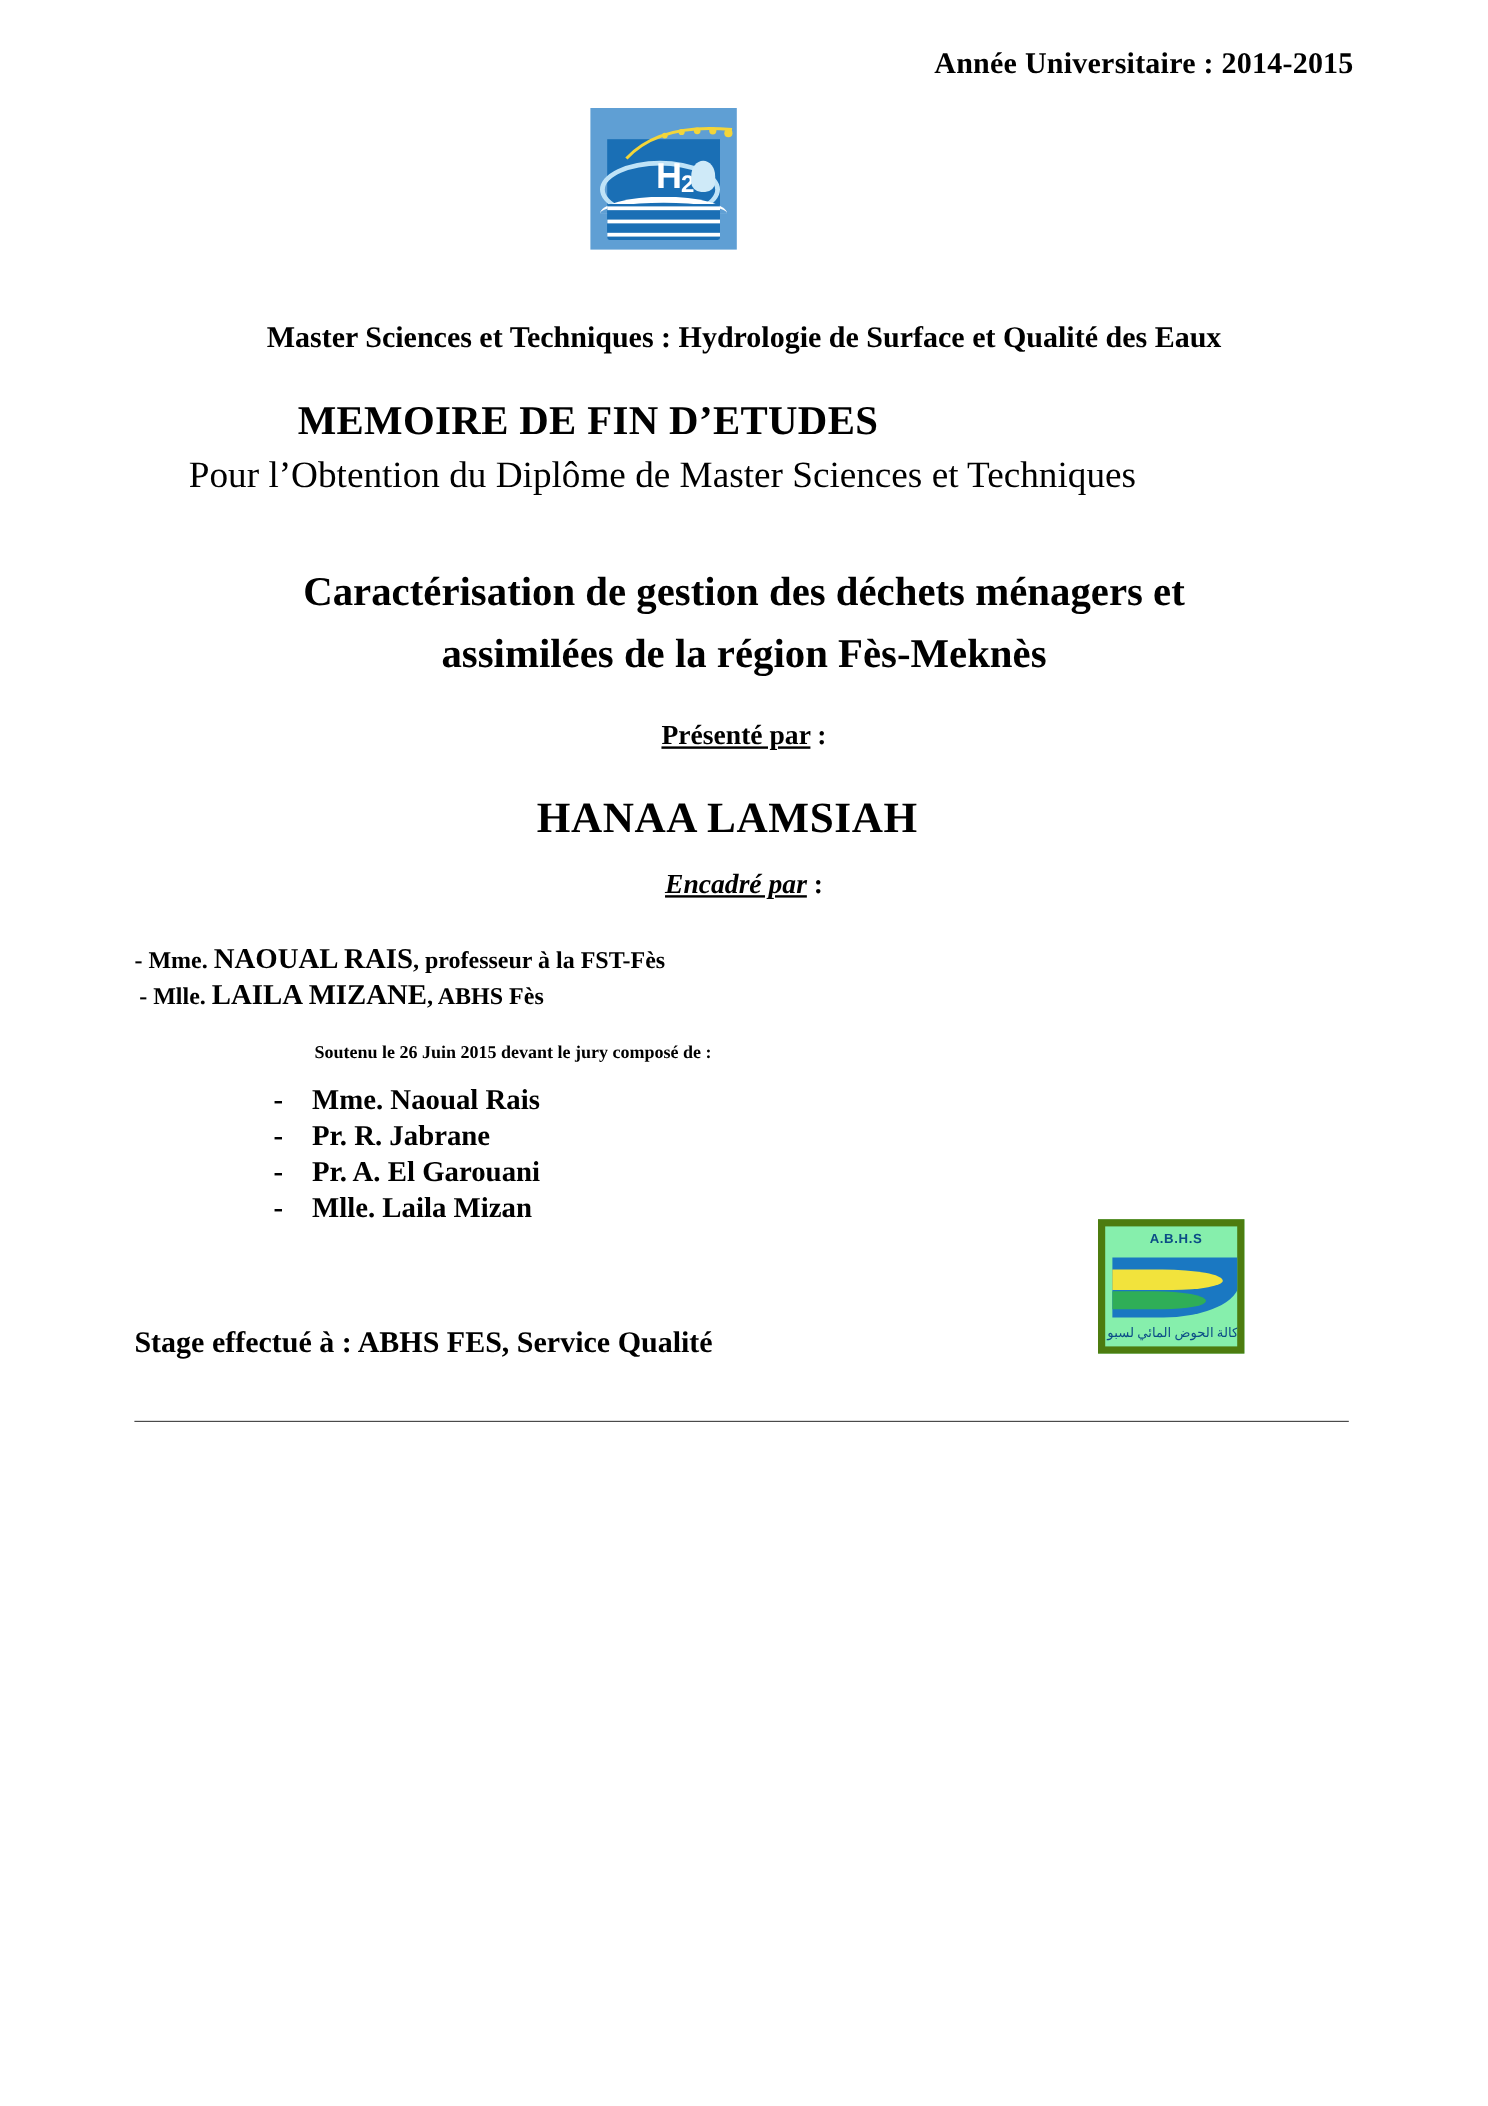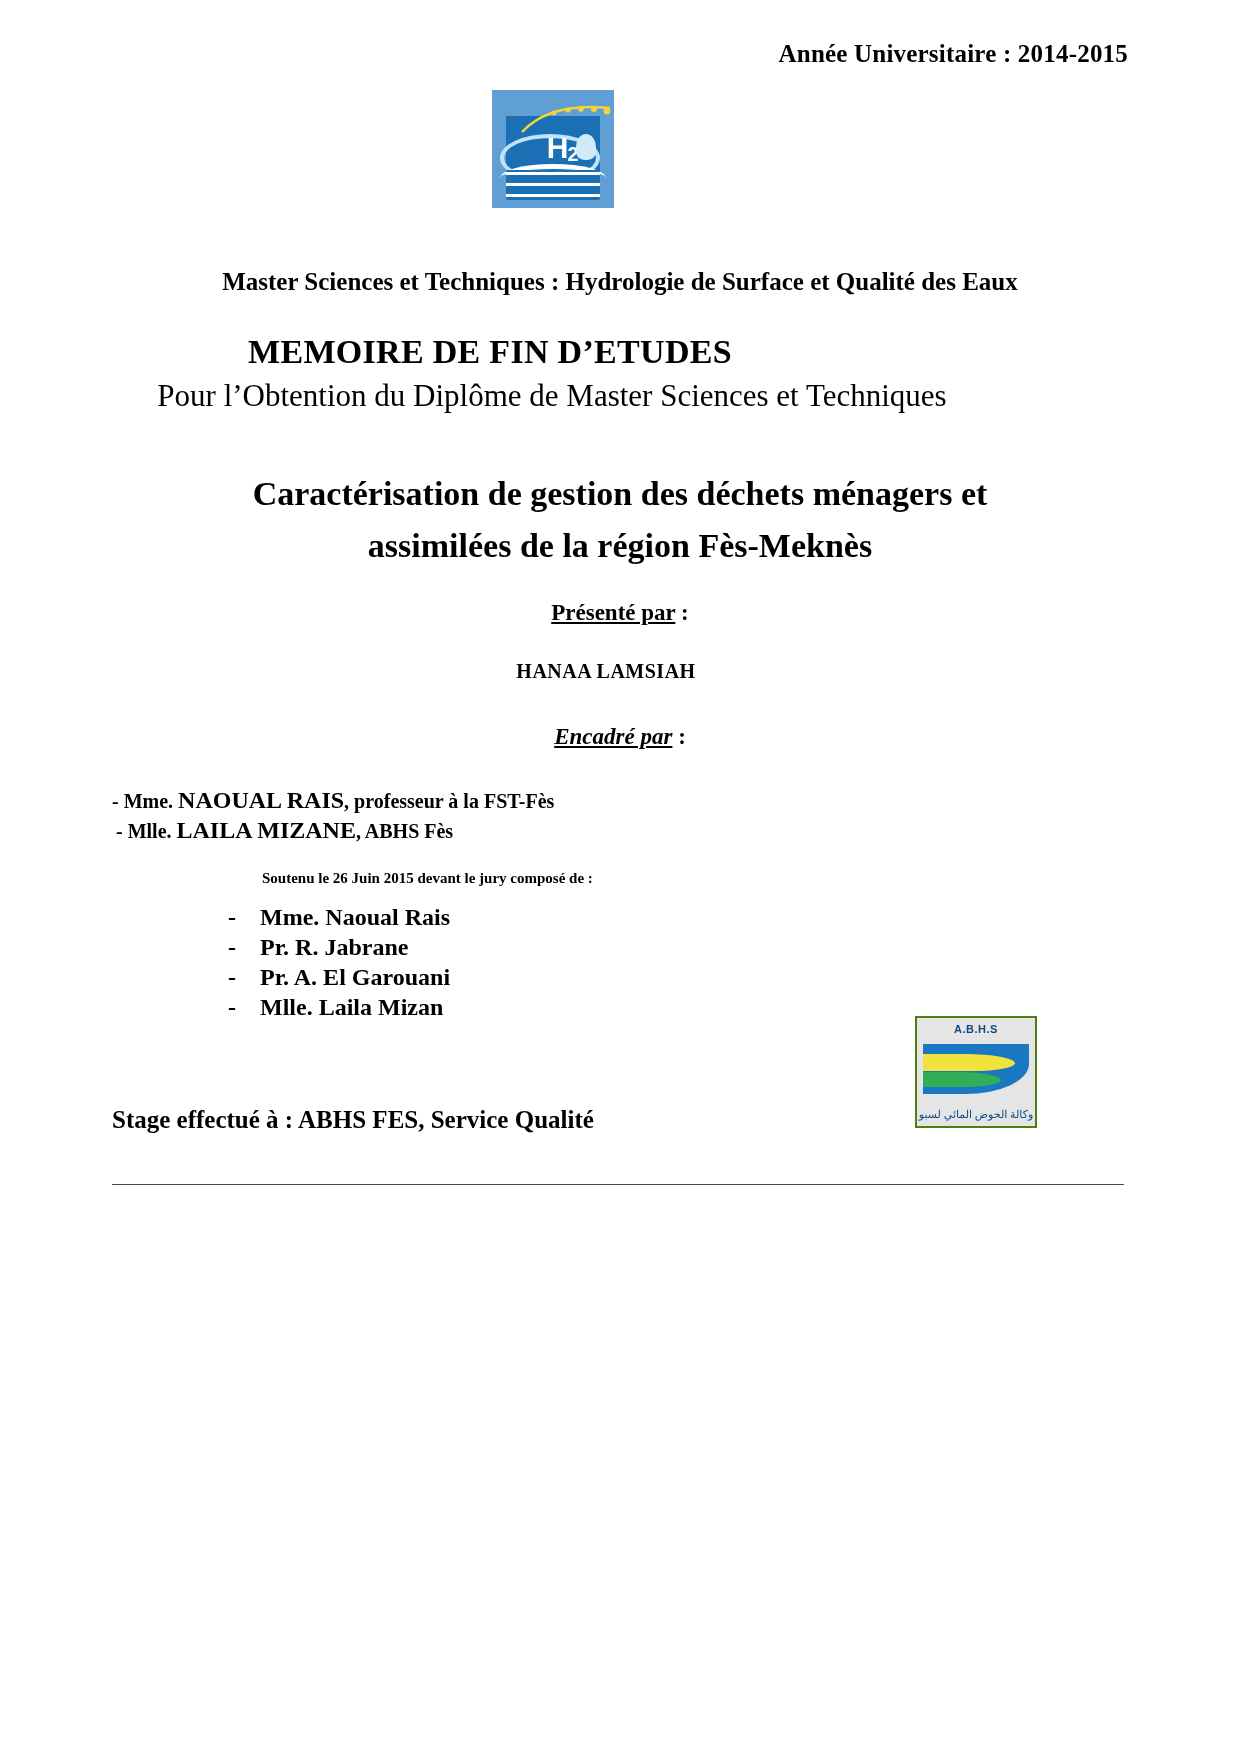--- a/index.html
+++ b/index.html
@@ -176,21 +176,21 @@
   .presente-label .u {
     text-decoration: underline;
   }
 
   .author {
     position: absolute;
     top: 660px;
     left: 0;
     width: 1212px;
     text-align: center;
-    font-size: 20px;
+    font-size: 36px;
     font-weight: bold;
     letter-spacing: 0.5px;
   }
 
   .encadre-wrap {
     position: absolute;
     top: 724px;
     left: 0;
     width: 1240px;
     text-align: center;
@@ -249,22 +249,22 @@
   .jury-list li .dash {
     width: 32px;
     display: inline-block;
   }
   .abhs-box {
     position: absolute;
     top: 1016px;
     left: 915px;
     width: 122px;
     height: 112px;
-    background: #e5e5e5;
-    border: 2px solid #4d7c0f;
+    background: #86efac;
+    border: 6px solid #4d7c0f;
     box-sizing: border-box;
     overflow: hidden;
   }
   .abhs-title {
     position: absolute;
     top: 5px;
     left: 0;
     width: 118px;
     text-align: center;
     font-family: "Liberation Sans", sans-serif;

